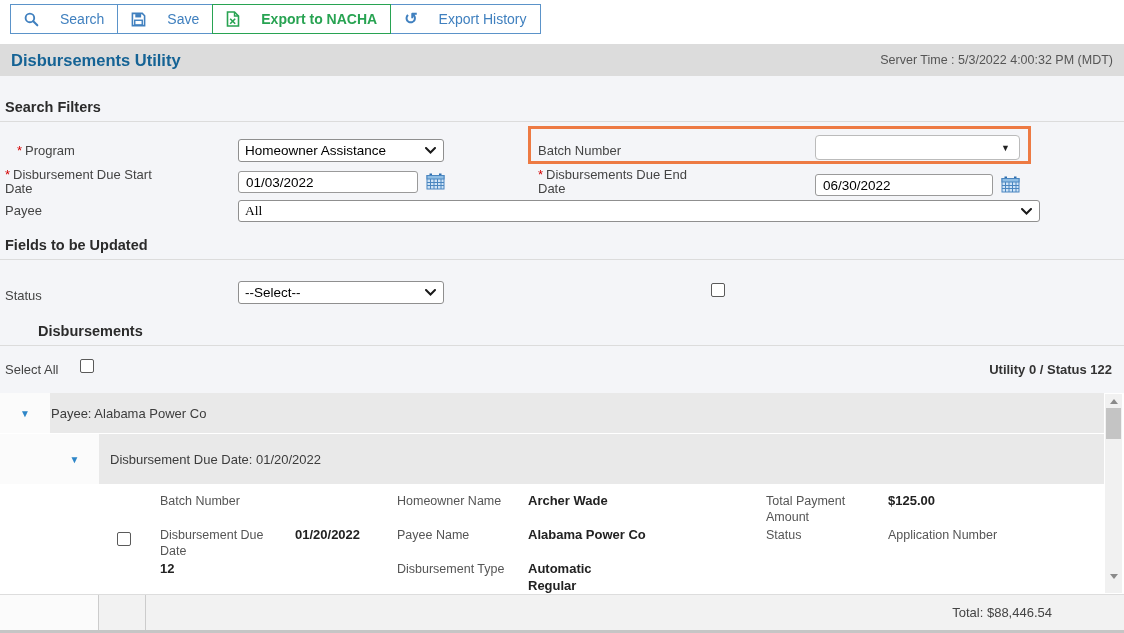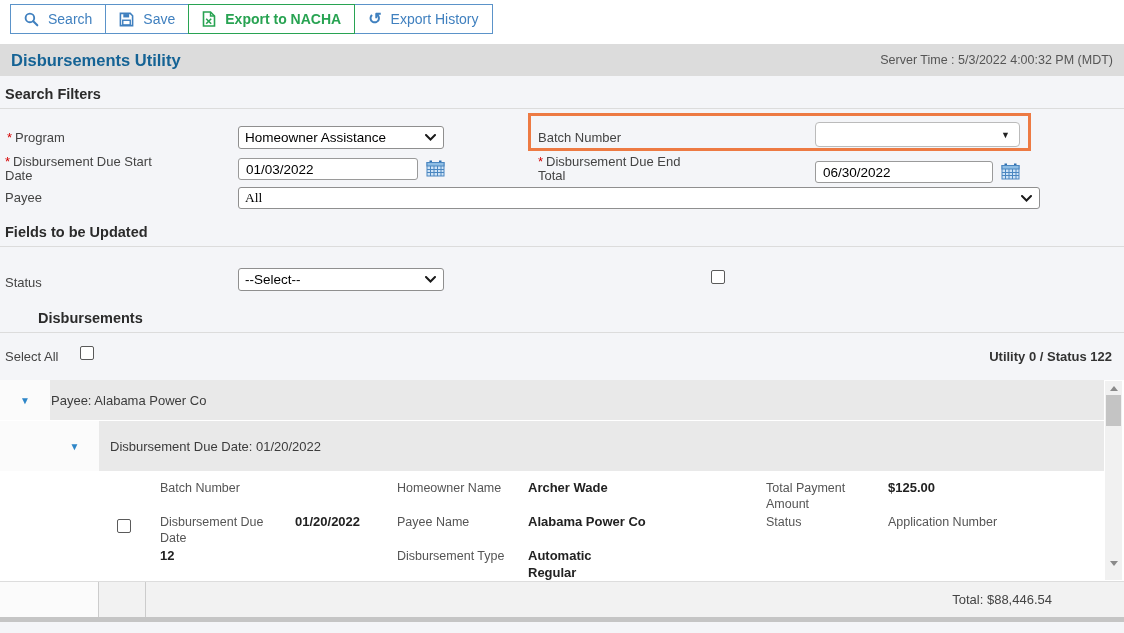--- a/index.html
+++ b/index.html
@@ -1,36 +1,36 @@
 <!DOCTYPE html>
 <html><head>
 <meta charset="utf-8">
 <style>
   * { margin:0; padding:0; box-sizing:border-box; }
   html,body { width:1124px; height:633px; overflow:hidden; background:#fff;
     font-family:"Liberation Sans", sans-serif; }
   
   .toolbar { height:44px; background:#fff; padding:4px 0 0 10px; display:flex; align-items:flex-start; }
   .btn-group { display:flex; }
-  .tb-btn { display:flex; align-items:center; gap:9px; height:30px; padding:0 13px;
+  .tb-btn { display:flex; align-items:center; gap:21px; height:30px; padding:0 13px;
     background:#fff; border:1px solid #5b93c9; color:#4080bf; font-size:14px;
     cursor:pointer; margin-left:-1px; white-space:nowrap; }
   .tb-btn:first-child { margin-left:0; }
   .tb-btn.green { border:1px solid #28a352; color:#28a352; z-index:2; position:relative; font-weight:600; }
   .tb-btn .uicon { font-size:16px; line-height:1; font-weight:bold; }
   
   .band { height:32px; background:#dcdcdc; display:flex; align-items:center;
     justify-content:space-between; padding:0 11px; }
   .band .title { color:#156395; font-size:16.5px; font-weight:600; }
   .band .stime { color:#555; font-size:12.5px; }
   
   .content { background:#f4f5f8; height:557px; }
   .sec-head { font-size:14.5px; font-weight:bold; color:#2b2b2b; padding:0 0 6px 5px;
     border-bottom:1px solid #dcdcdc; }
-  .sh1 { padding-top:10px; } .sh2 { padding-top:9px; } .sh3 { padding-top:3px;padding-left:38px; }
+  .sh1 { padding-top:23px; } .sh2 { padding-top:9px; } .sh3 { padding-top:3px;padding-left:38px; }
   .lbl { color:#444; font-size:13px; line-height:1.1; }
   .req { color:#d40000; margin-right:3px; }
   .sel { position:absolute; display:flex; align-items:center; justify-content:space-between;
     border:1px solid #8f8f8f; border-radius:3px; background:#fff; height:23px;
     padding:0 7px 0 6px; font-size:13.5px; color:#000; cursor:pointer; }
   .inp { position:absolute; border:1px solid #9a9a9a; border-radius:3px; background:#fff;
     height:22px; padding:0 7px; font-size:13.5px; color:#000; display:flex; align-items:center; }
   .combo { position:absolute; border:1px solid #bbb; border-radius:4px; background:#fff;
     height:25px; display:flex; align-items:center; justify-content:flex-end;
     padding:0 9px; cursor:pointer; }
@@ -130,21 +130,21 @@
   <div class="title">Disbursements Utility</div>
   <div class="stime">Server Time : 5/3/2022 4:00:32 PM (MDT)</div>
 </div>
 
 <div class="content">
 
   <div class="sec-head sh1">Search Filters</div>
   <div class="filters">
     <div class="hl-box"></div>
 
-    <div class="lbl" style="position:absolute;left:7px;top:22px;">
+    <div class="lbl" style="position:absolute;left:17px;top:22px;">
       <span class="req">*</span><span>Program</span>
     </div>
     <div class="sel" style="left:238px;top:17px;width:206px;">
       <span>Homeowner Assistance</span>
       <span class="chev">
         <svg width="11" height="7" viewBox="0 0 11 7">
             <polyline points="1,1 5.5,5.5 10,1" fill="none" stroke="#1a1a1a" stroke-width="2" stroke-linecap="round"></polyline>
           </svg>
       </span>
     </div>
@@ -162,21 +162,21 @@
       <svg width="19" height="17" viewBox="0 0 19 17">
           <rect x="3.5" y="0.5" width="2.5" height="3.5" fill="#2f6fae"></rect>
           <rect x="13" y="0.5" width="2.5" height="3.5" fill="#2f6fae"></rect>
           <rect x="1" y="2.5" width="17" height="13.5" fill="#cfe4f7" stroke="#4a86c0"></rect>
           <rect x="1" y="2.5" width="17" height="3.5" fill="#8ebde4" stroke="#4a86c0"></rect>
           <path d="M1 9.5h17M1 12.5h17M4.5 6v10M8 6v10M11.5 6v10M15 6v10" stroke="#4a86c0" stroke-width="1" fill="none"></path>
         </svg>
     </span>
 
     <div class="lbl" style="position:absolute;left:538px;top:46px;width:170px;">
-      <span class="req">*</span><span>Disbursement Due End Total</span>
+      <span class="req">*</span><span>Disbursements Due End Date</span>
     </div>
     <div class="inp" style="left:815px;top:52px;width:178px;">06/30/2022</div>
     <span class="cal" style="left:1001px;top:54px;">
       <svg width="19" height="17" viewBox="0 0 19 17">
           <rect x="3.5" y="0.5" width="2.5" height="3.5" fill="#2f6fae"></rect>
           <rect x="13" y="0.5" width="2.5" height="3.5" fill="#2f6fae"></rect>
           <rect x="1" y="2.5" width="17" height="13.5" fill="#cfe4f7" stroke="#4a86c0"></rect>
           <rect x="1" y="2.5" width="17" height="3.5" fill="#8ebde4" stroke="#4a86c0"></rect>
           <path d="M1 9.5h17M1 12.5h17M4.5 6v10M8 6v10M11.5 6v10M15 6v10" stroke="#4a86c0" stroke-width="1" fill="none"></path>
         </svg>

